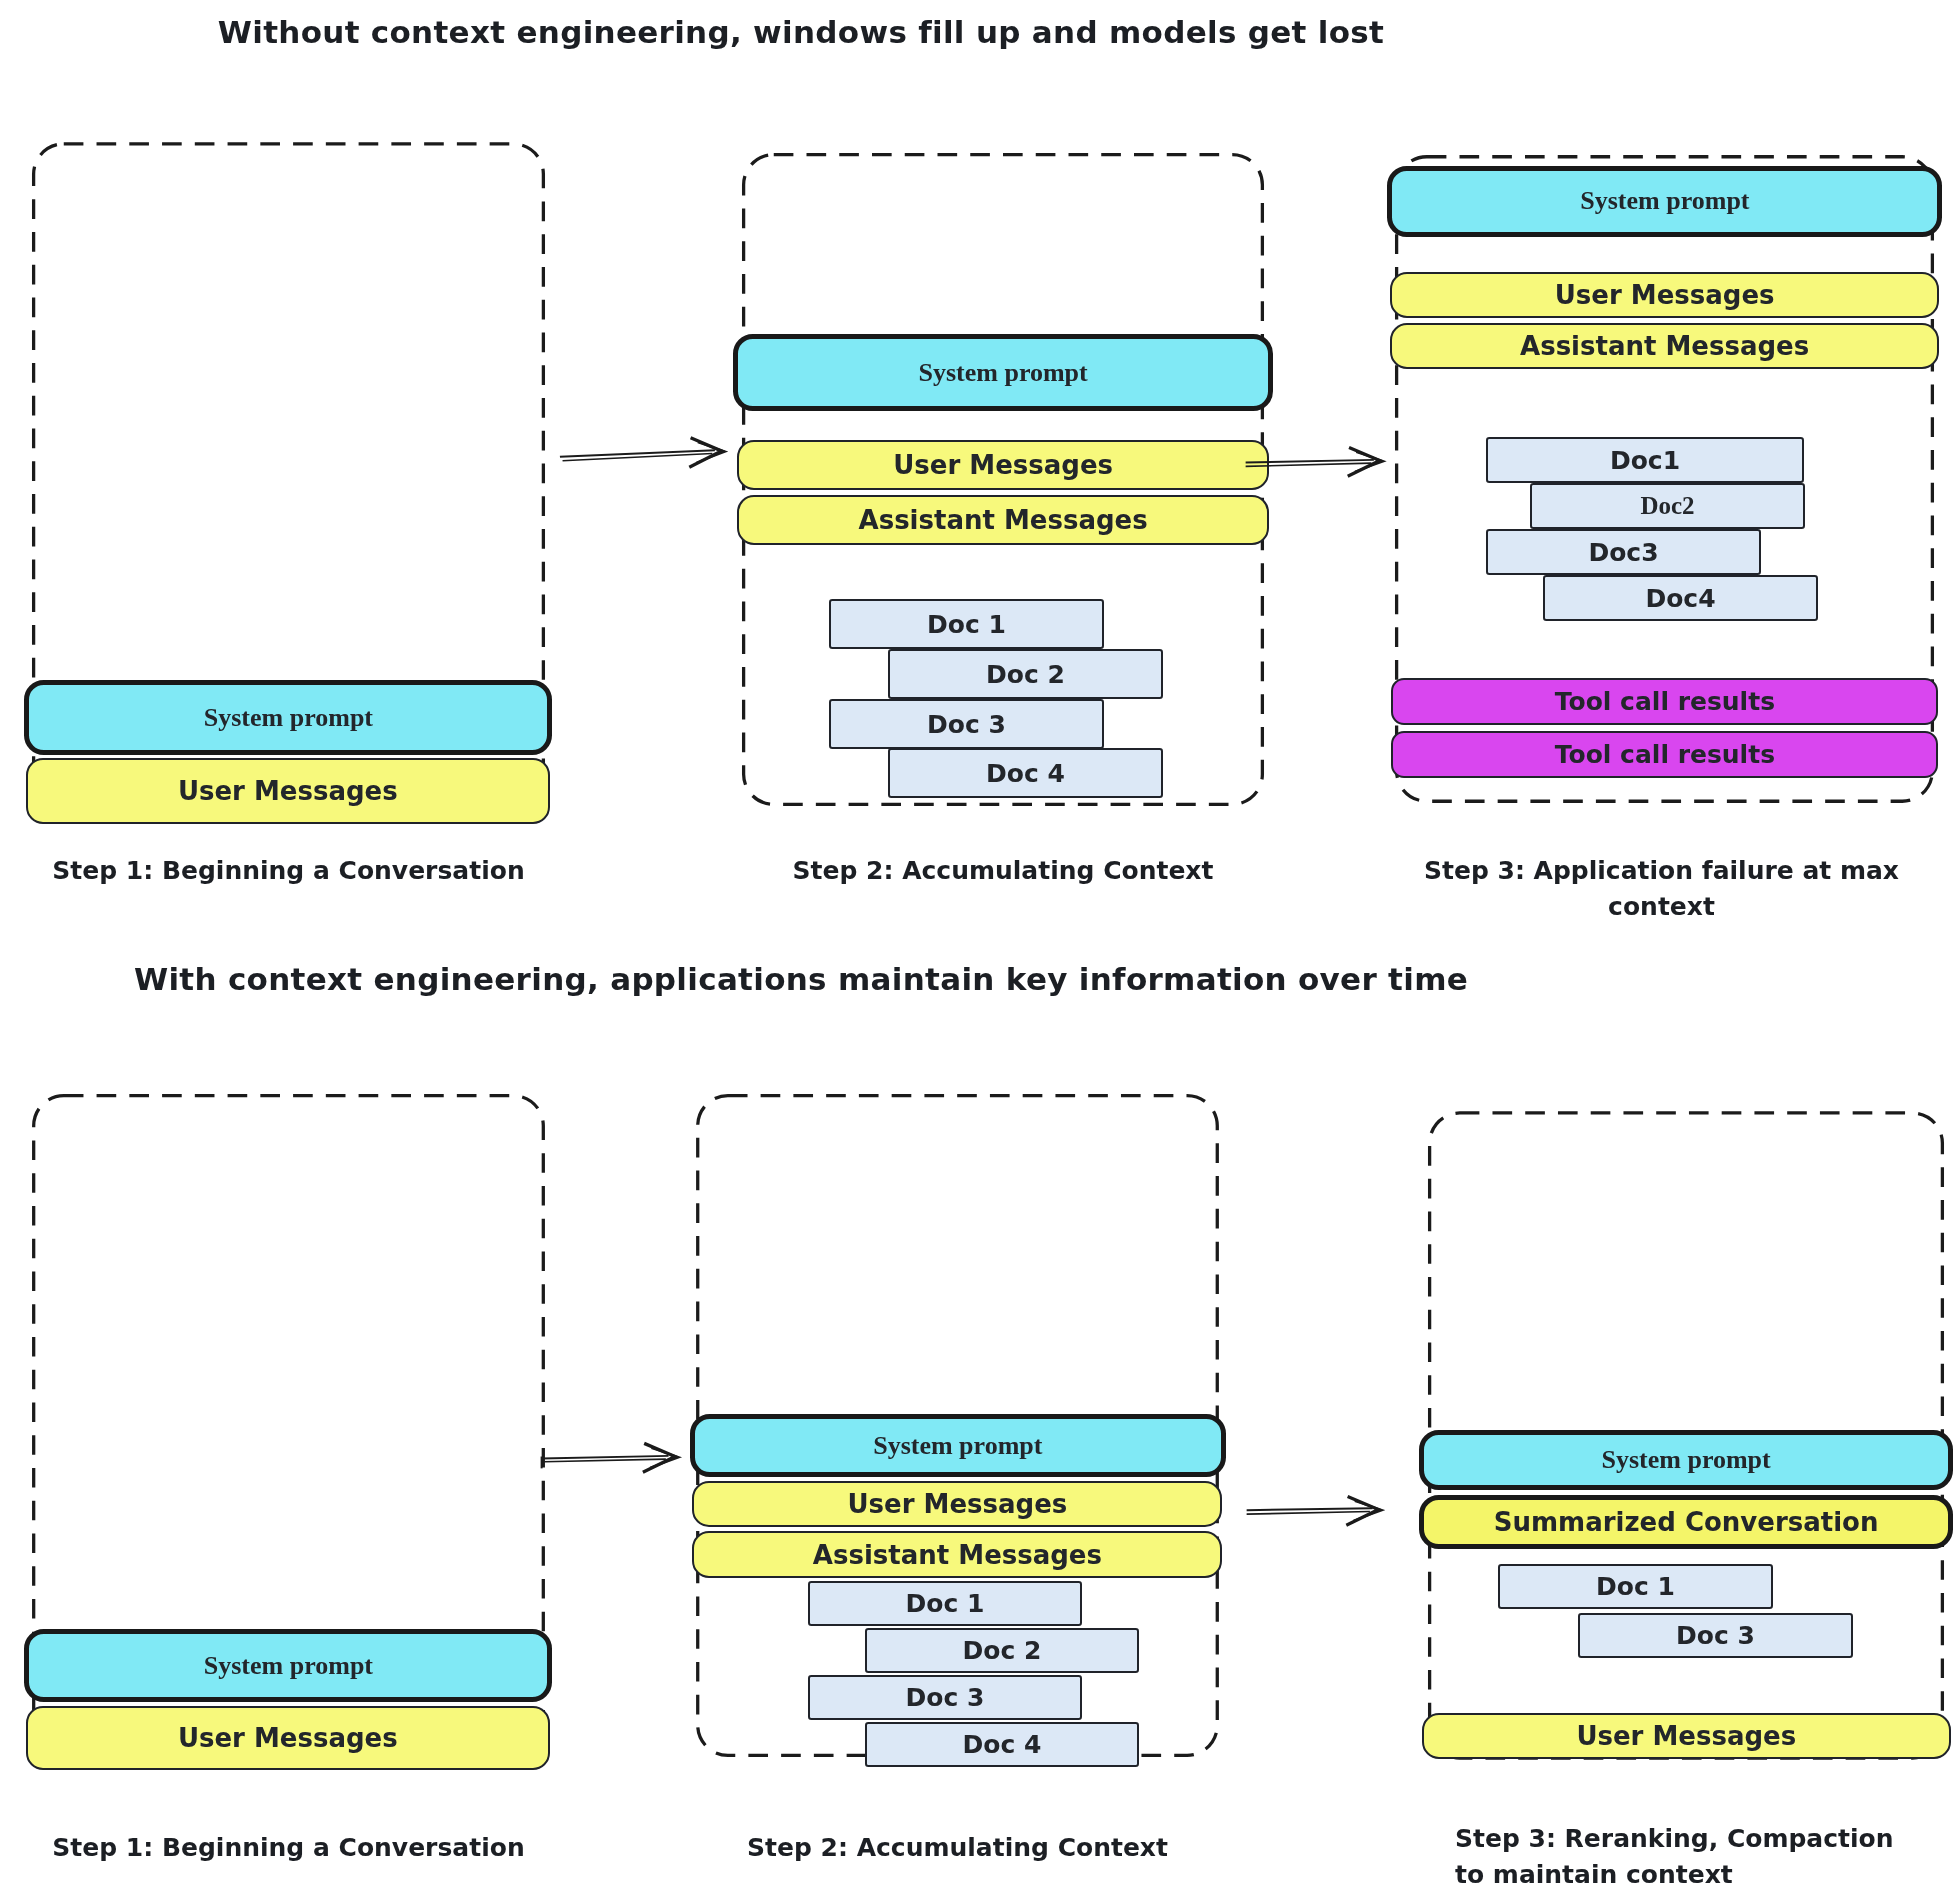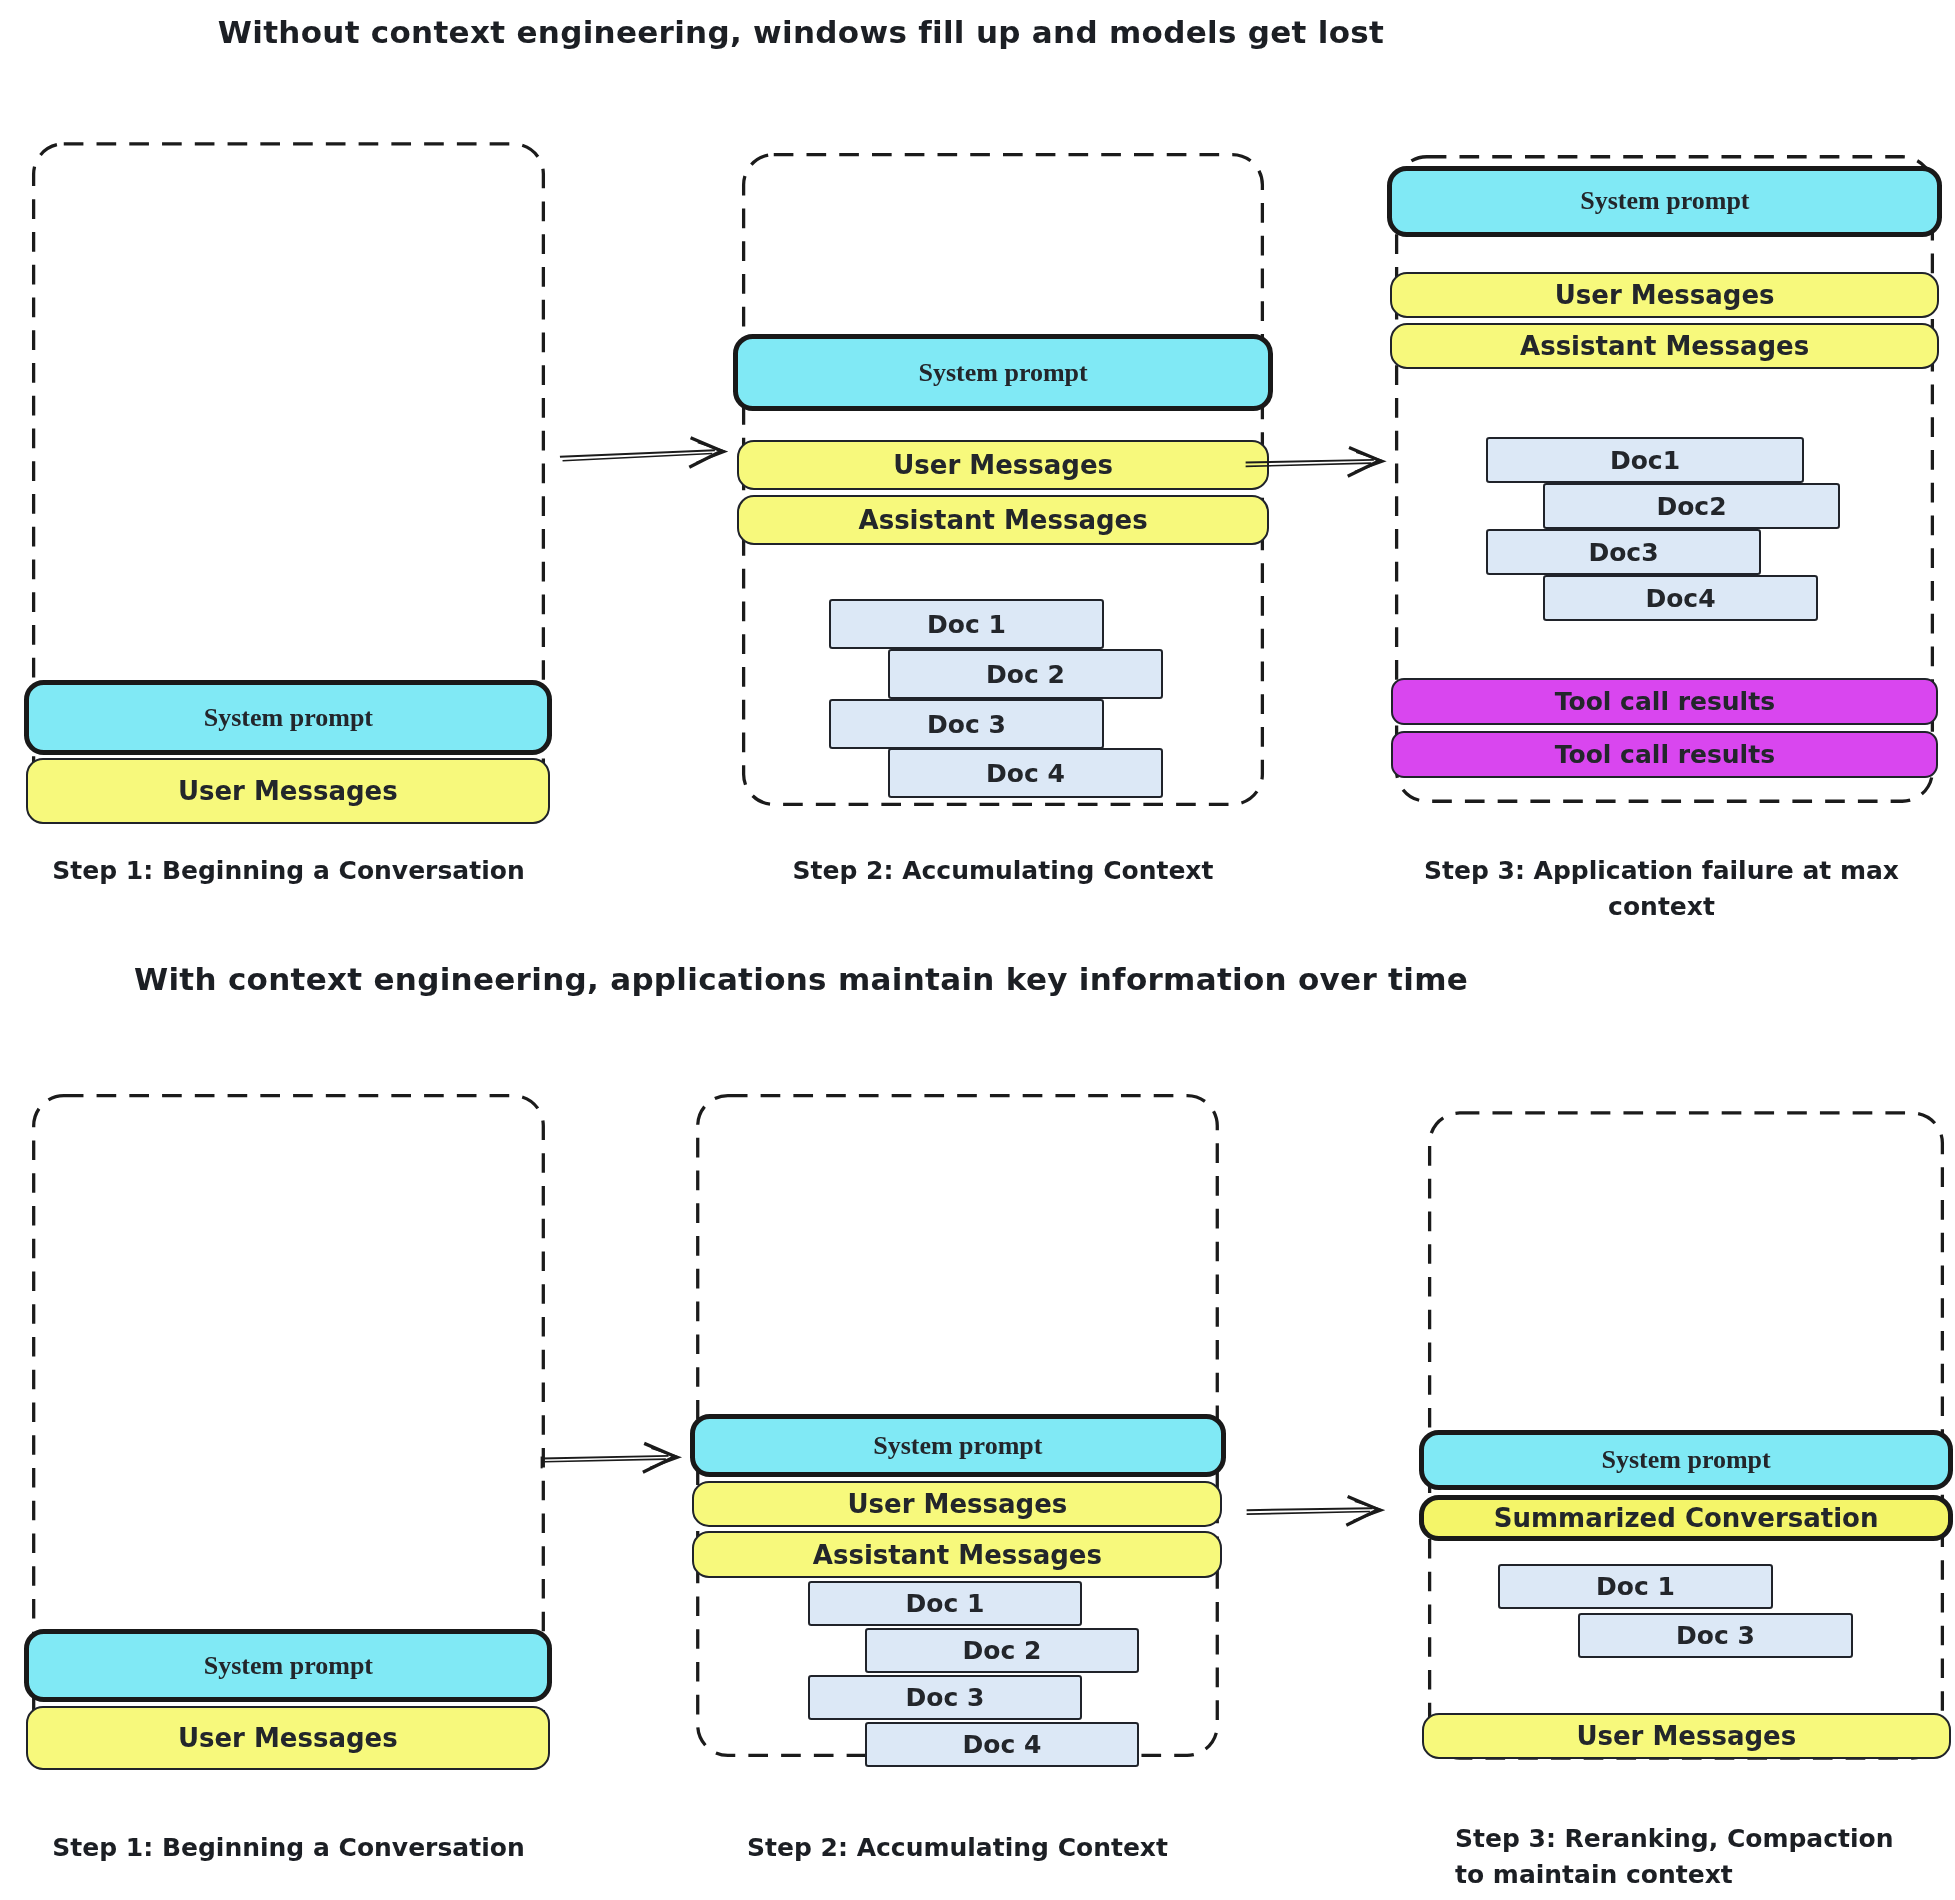--- a/index.html
+++ b/index.html
@@ -60,21 +60,21 @@
   </div>
 
   <div class="panel" style="left:1394px;top:154px;width:541px;height:650px;">
     <svg class="panel-border" width="541" height="650" viewBox="0 0 826 992">
       <rect x="4" y="4" width="818" height="984" rx="46" fill="none" stroke="#1b1b1b" stroke-width="5" stroke-dasharray="30 20"></rect>
     </svg>
     <div class="box cyan" style="left:-6.6px;top:11.8px;width:555px;height:71px;">System prompt</div>
     <div class="box yellow" style="left:-3.9px;top:118px;width:549px;height:46px;">User Messages</div>
     <div class="box yellow" style="left:-3.9px;top:169px;width:549px;height:46px;">Assistant Messages</div>
     <div class="box doc" style="left:92px;top:283px;width:318px;height:46px;">Doc1</div>
-    <div class="box doc" style="left:149px;top:329px;width:297px;height:46px;">Doc2</div>
+    <div class="box doc" style="left:136px;top:329px;width:275px;height:46px;font-family:Liberation Serif, serif;">Doc2</div>
     <div class="box doc" style="left:92px;top:375px;width:275px;height:46px;">Doc3</div>
     <div class="box doc" style="left:149px;top:421px;width:275px;height:46px;text-align:center;">Doc4</div>
     <div class="box gray" style="left:-2.6px;top:524px;width:547px;height:47px;">Tool call results</div>
     <div class="box gray" style="left:-2.6px;top:577px;width:547px;height:47px;">Tool call results</div>
   </div>
 
   <div class="caption" style="left:31px;top:853px;width:515px;">Step 1: Beginning a Conversation</div>
   <div class="caption" style="left:741px;top:853px;width:524px;">Step 2: Accumulating Context</div>
   <div class="caption" style="left:1367px;top:853px;width:589px;">Step 3: Application failure at max context</div>
 
@@ -110,21 +110,21 @@
     <div class="box doc" style="left:170px;top:535px;width:274px;height:45px;">Doc 2</div>
     <div class="box doc" style="left:113px;top:582px;width:274px;height:45px;">Doc 3</div>
     <div class="box doc" style="left:170px;top:629px;width:274px;height:45px;">Doc 4</div>
   </div>
 
   <div class="panel" style="left:1427px;top:1110px;width:518px;height:651px;">
     <svg class="panel-border" width="518" height="651" viewBox="0 0 791 993">
       <rect x="4" y="4" width="783" height="985" rx="46" fill="none" stroke="#1b1b1b" stroke-width="5" stroke-dasharray="30 20"></rect>
     </svg>
     <div class="box cyan" style="left:-7.9px;top:320px;width:534px;height:60px;">System prompt</div>
-    <div class="box yellow-thick" style="left:-7.9px;top:385px;width:534px;height:46px;">Summarized Conversation</div>
+    <div class="box yellow-thick" style="left:-7.9px;top:385px;width:534px;height:54px;">Summarized Conversation</div>
     <div class="box doc" style="left:71px;top:454px;width:275px;height:45px;">Doc 1</div>
     <div class="box doc" style="left:151px;top:503px;width:275px;height:45px;">Doc 3</div>
     <div class="box yellow" style="left:-5.2px;top:603px;width:529px;height:46px;">User Messages</div>
   </div>
 
   <div class="caption" style="left:31px;top:1830px;width:515px;">Step 1: Beginning a Conversation</div>
   <div class="caption" style="left:695px;top:1830px;width:525px;">Step 2: Accumulating Context</div>
   <div class="caption left" style="left:1455px;top:1821px;width:459px;">Step 3: Reranking, Compaction to maintain context</div>
 
   <svg class="arrow" style="left:537px;top:1438px;" width="146" height="41" viewBox="0 0 222 62">

